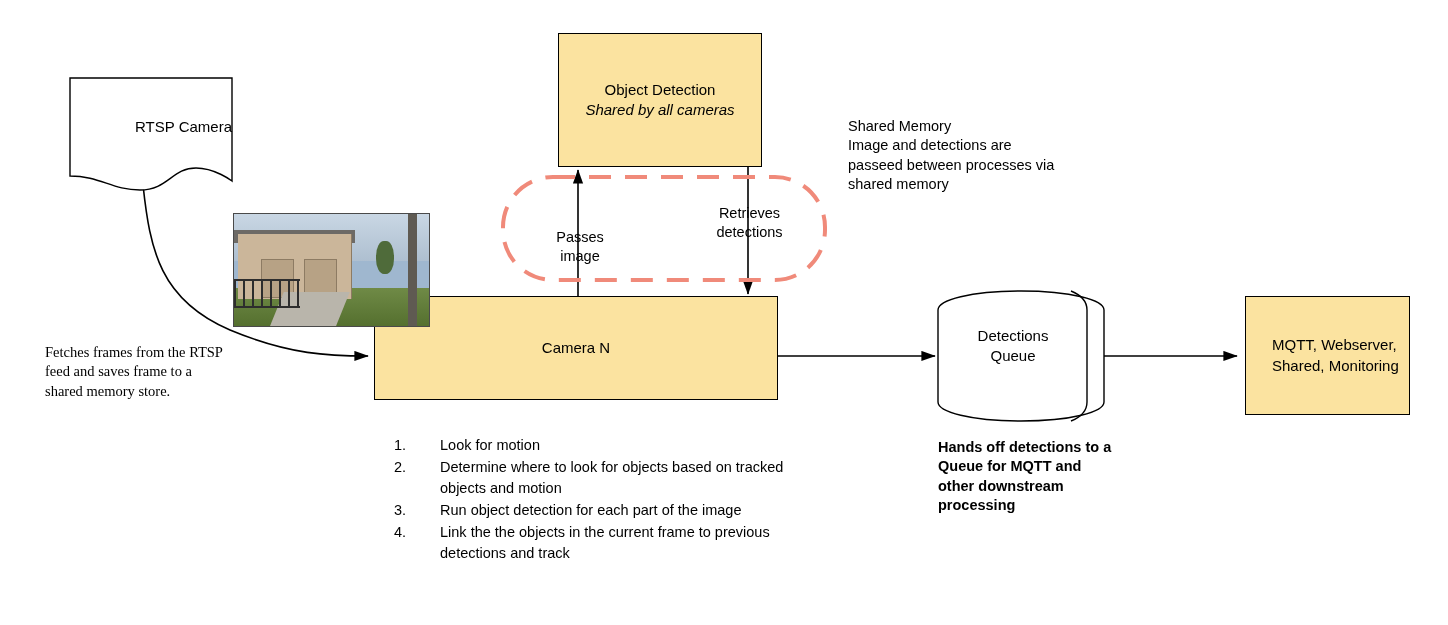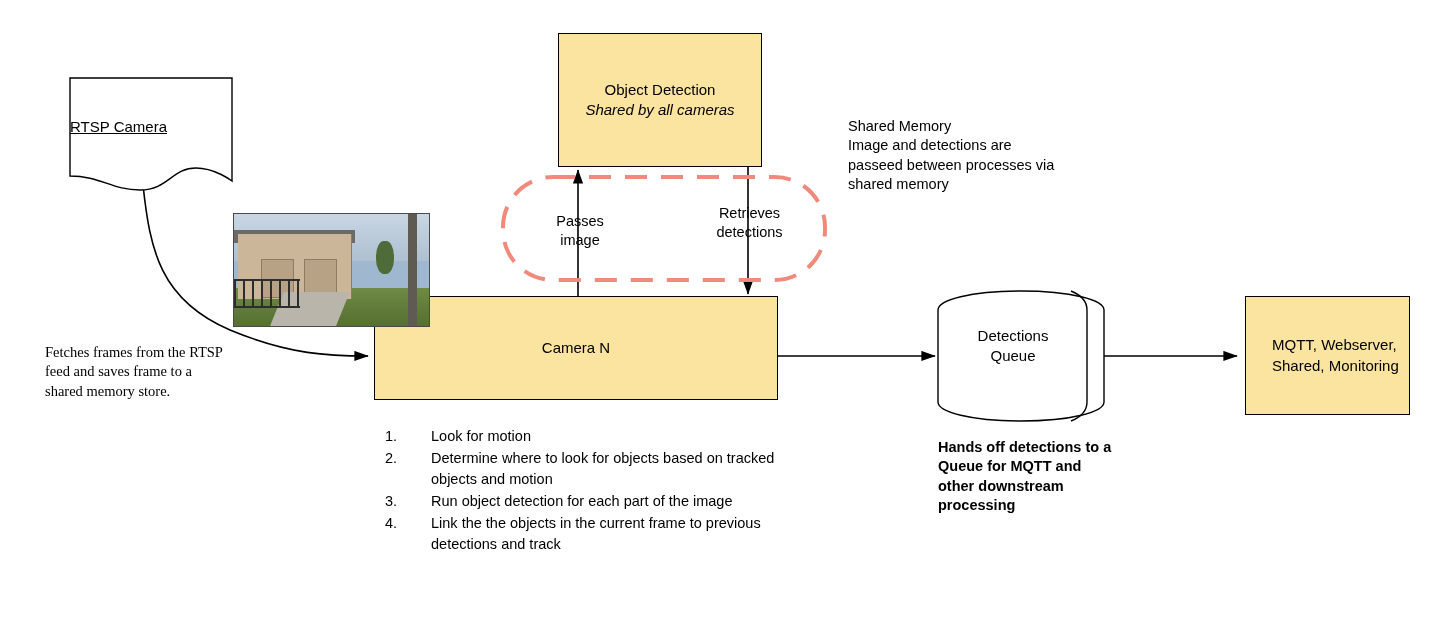--- a/index.html
+++ b/index.html
@@ -60,21 +60,21 @@
     font-weight: normal;
   }
   .edge-label {
     position: absolute;
     font-size: 14.5px;
     line-height: 1.3;
     text-align: center;
   }
   ol.steps {
     position: absolute;
-    margin: 1px;
+    margin: 10px;
     padding: 0 0 0 26px;
     font-size: 14.5px;
     line-height: 1.45;
     list-style-position: outside;
   }
   ol.steps li {
     padding-left: 30px;
     margin-bottom: 1px;
   }
   
@@ -162,21 +162,21 @@
     <rect x="503" y="177" width="322" height="103" rx="50" ry="50" fill="none" stroke="#f08a7a" stroke-width="4" stroke-dasharray="22 14"></rect>
 
     <path d="M70,78 L232,78 L232,181 C232,181 215,168 196,168 C172,168 168,190 140,190 C112,190 100,176 70,176 Z" fill="#ffffff" stroke="#000000" stroke-width="1.4"></path>
 
     <path d="M938,310 C938,300 971,291 1021,291 C1071,291 1104,300 1104,310
              L1104,402 C1104,412 1071,421 1021,421 C971,421 938,412 938,402 Z" fill="#ffffff" stroke="#000000" stroke-width="1.4"></path>
     <path d="M1071,291 C1081,295 1087,301 1087,310 L1087,402 C1087,411 1081,417 1071,421" fill="none" stroke="#000000" stroke-width="1.4"></path>
   </svg>
 
   <div class="node" style="left:70px; top:118px; width:162px;">
-    <div style="text-align:left; font-size:15px;text-decoration:underline;">RTSP Camera</div>
+    <div style="text-align:right; font-size:15px;">RTSP Camera</div>
   </div>
 
   <div class="node box" style="left:558px; top:33px; width:204px; height:134px;">
     <div>Object Detection</div>
     <div class="sub">Shared by all cameras</div>
   </div>
 
   <div class="node box" style="left:374px; top:296px; width:404px; height:104px;">
     <div>Camera N</div>
   </div>
@@ -202,21 +202,21 @@
     </div>
   </div>
 
   <div class="node box" style="left:1245px; top:296px; width:165px; height:119px;">
     <div style="width:100%; text-align:left; padding-left:26px; box-sizing:border-box;">
       <div>MQTT, Webserver,</div>
       <div>Shared, Monitoring</div>
     </div>
   </div>
 
-  <div class="edge-label" style="left:525px; top:212px; width:110px; white-space:pre-line;">Passes
+  <div class="edge-label" style="left:525px; top:228px; width:110px; white-space:pre-line;">Passes
 image</div>
 
   <div class="edge-label" style="left:692px; top:204px; width:115px; white-space:pre-line;">Retrieves
 detections</div>
 
   <div class="note" style="left:848px; top:117px; width:210px;">
     <b>Shared Memory</b>
     <div>Image and detections are passeed between processes via shared memory</div>
   </div>
 

